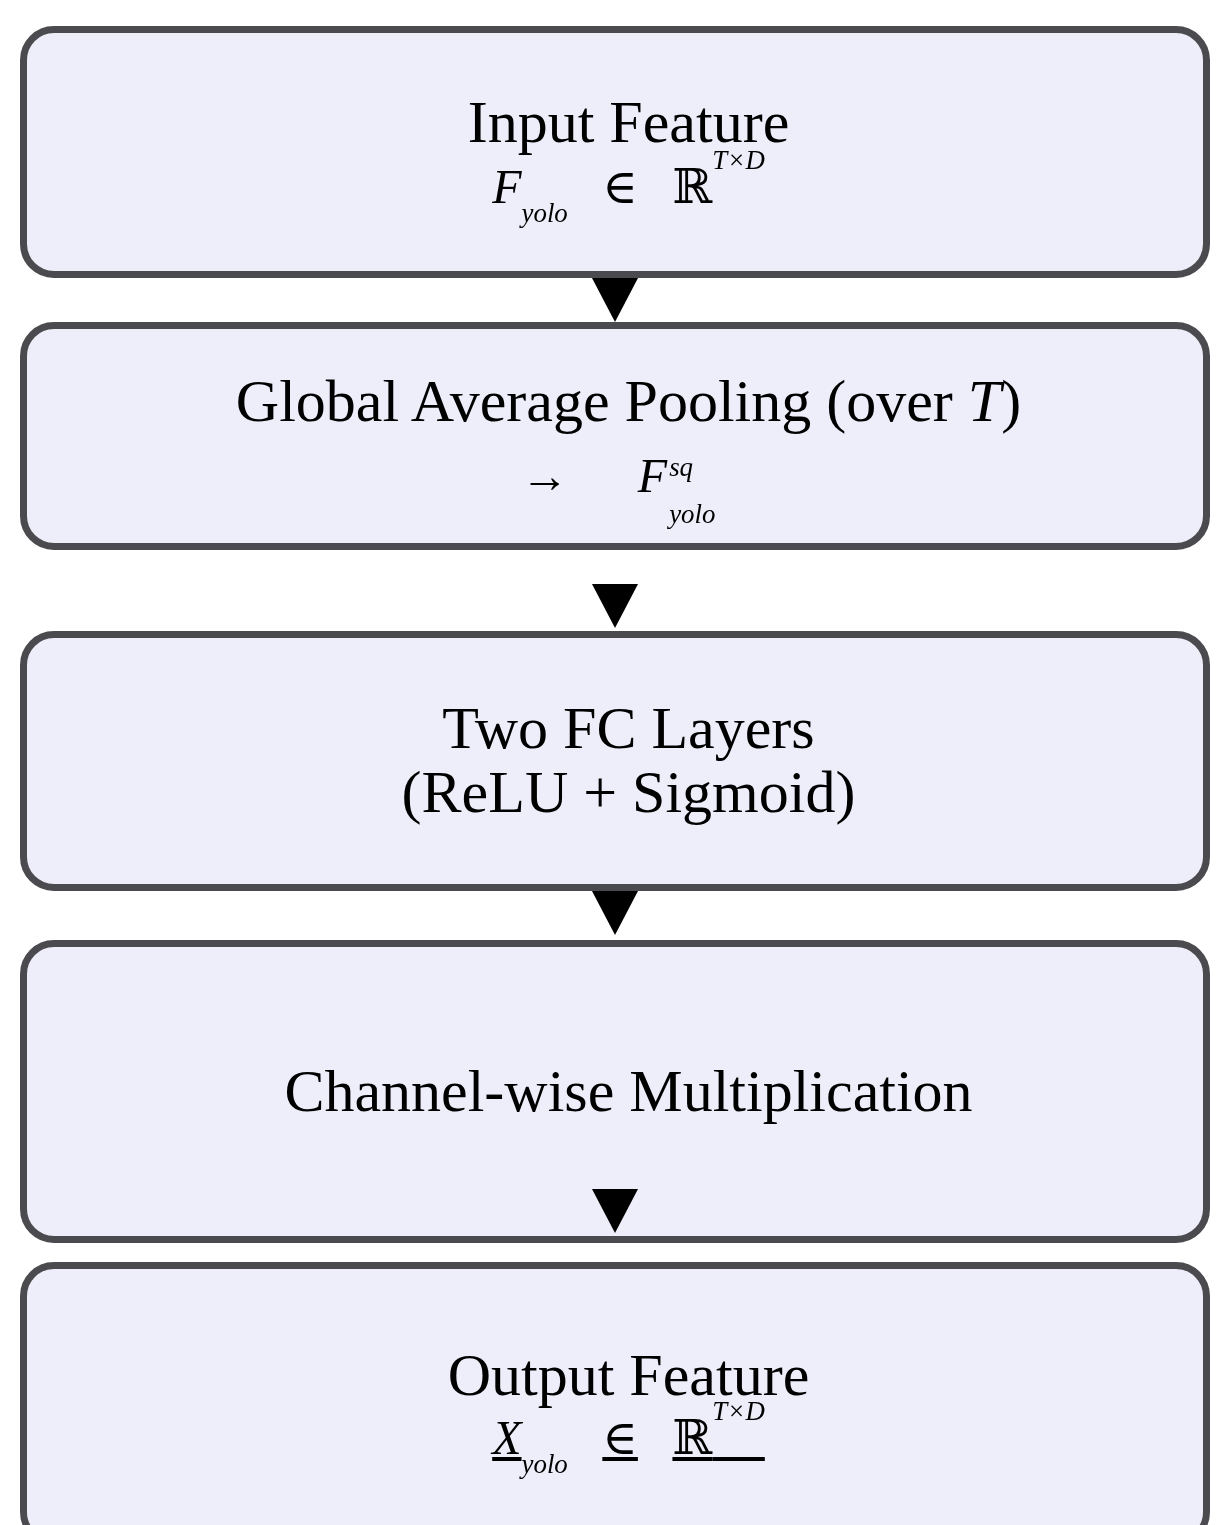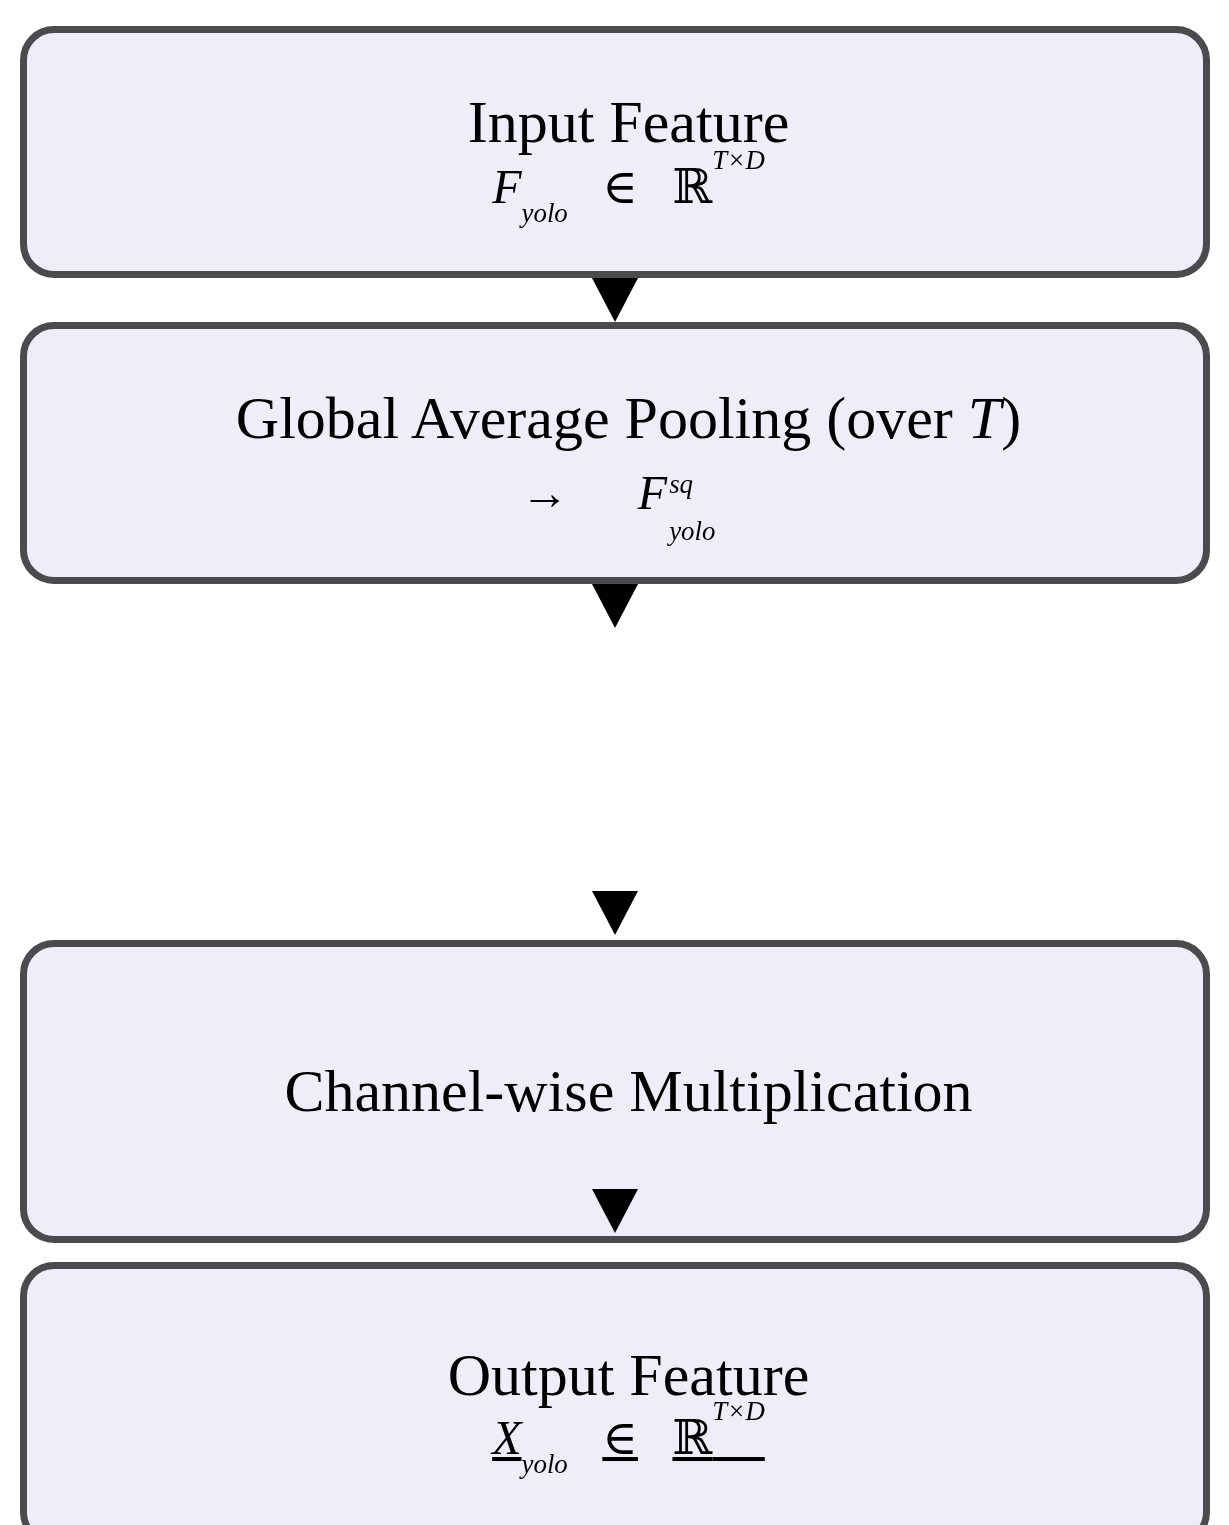--- a/index.html
+++ b/index.html
@@ -80,21 +80,21 @@
     left: 2px;
     top: 0.28em;
     font-size: 0.56em;
     font-style: italic;
     white-space: nowrap;
   }
   .gap-lg { display: inline-block; width: 0.72em; }
 
   
   #node-input  { top: 26px;   height: 252px; }
-  #node-gap    { top: 322px;  height: 262px; }
+  #node-gap    { top: 322px;  height: 228px; }
   #node-fc     { top: 631px;  height: 260px; }
   #node-mul    { top: 940px;  height: 303px; }
   #node-output { top: 1238px; height: 284px; margin-top: 24px; }
 
   .arrow {
     position: absolute;
     left: 592px;
     width: 0;
     height: 0;
     border-left: 23px solid transparent;
@@ -122,20 +122,24 @@
 
   <div class="arrow" id="arrow-1"></div>
 
   <div class="node" id="node-gap">
     <span class="line t-main"><span>Global Average Pooling (over </span><span style="font-style:italic">T</span><span>)</span></span>
     <span class="line t-math"><span class="upright">→</span><span class="gap-lg"></span><span class="gap-lg"></span><span>F</span><span class="supsub"><span class="s-up">sq</span><span class="s-dn">yolo</span></span><span class="gap-lg"></span><span class="gap-lg"></span></span>
   </div>
 
   <div class="arrow" id="arrow-2"></div>
 
+  <div class="node" id="node-fc">
+    <span class="line t-main">Two FC Layers</span>
+    <span class="line t-main">(ReLU + Sigmoid)</span>
+  </div>
 
   <div class="arrow" id="arrow-3"></div>
 
   <div class="node" id="node-mul">
     <span class="line t-main">Channel-wise Multiplication</span>
   </div>
 
   <div class="arrow" id="arrow-4"></div>
 
   <div class="node" id="node-output">

